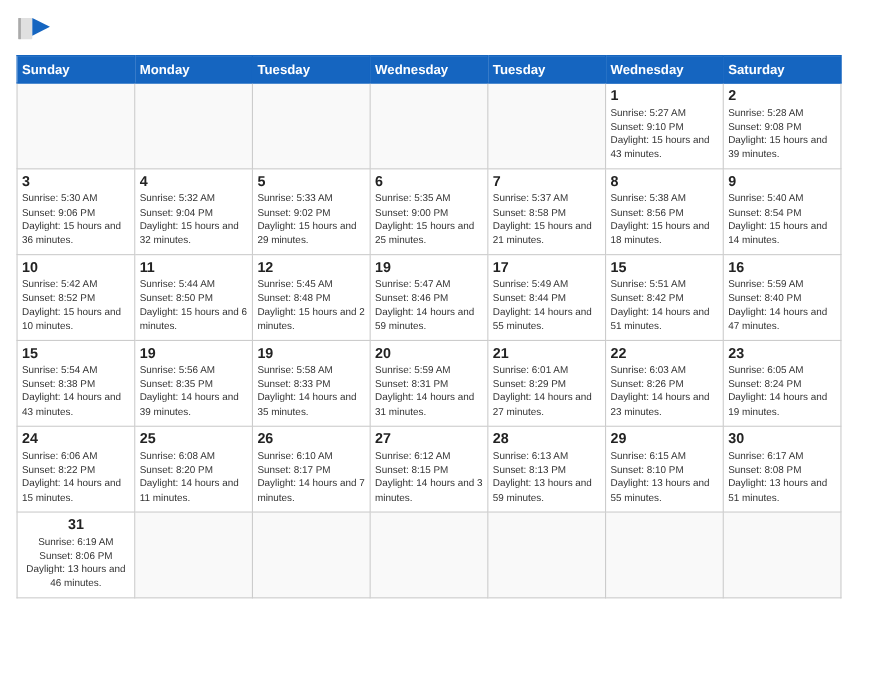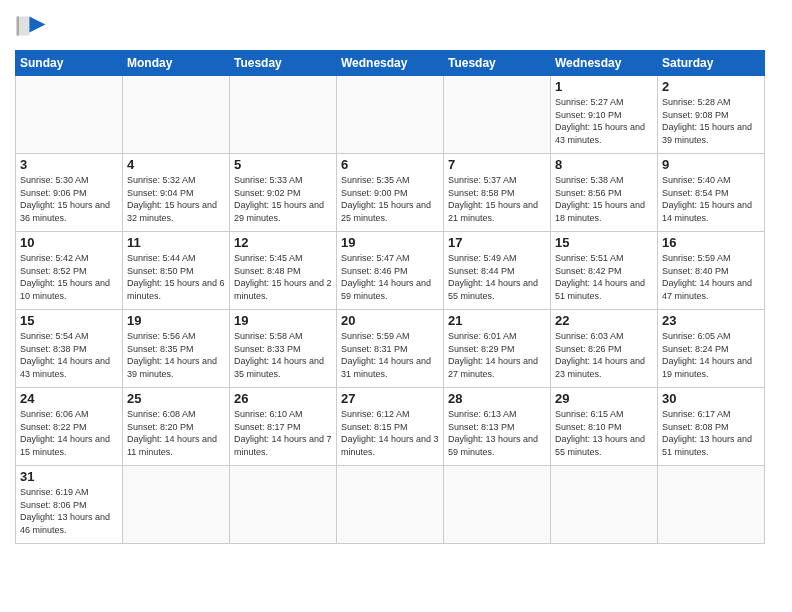--- a/index.html
+++ b/index.html
@@ -86,20 +86,21 @@
       font-size: 9px;
       color: #333;
       line-height: 1.4;
     }
     .empty-cell {
       background: #f9f9f9;
     }
     
     .last-row td {
       height: 58px;
+      text-align: center;
     }
   </style>
 </head>
 <body>
 
 <div class="page">
   <div class="header">
     <div class="logo">
       <svg class="logo-icon" viewBox="0 0 40 40" xmlns="http://www.w3.org/2000/svg">
 

